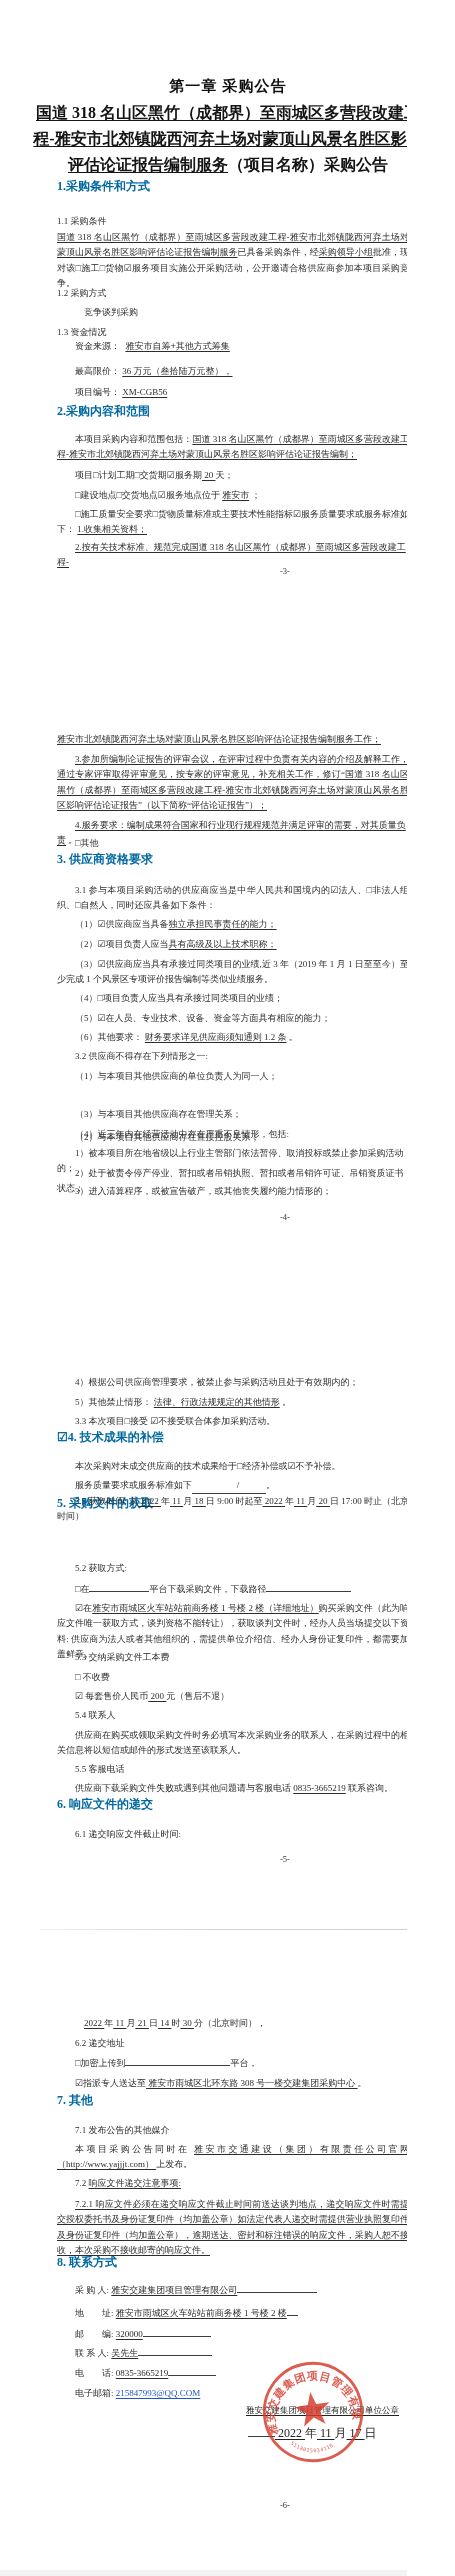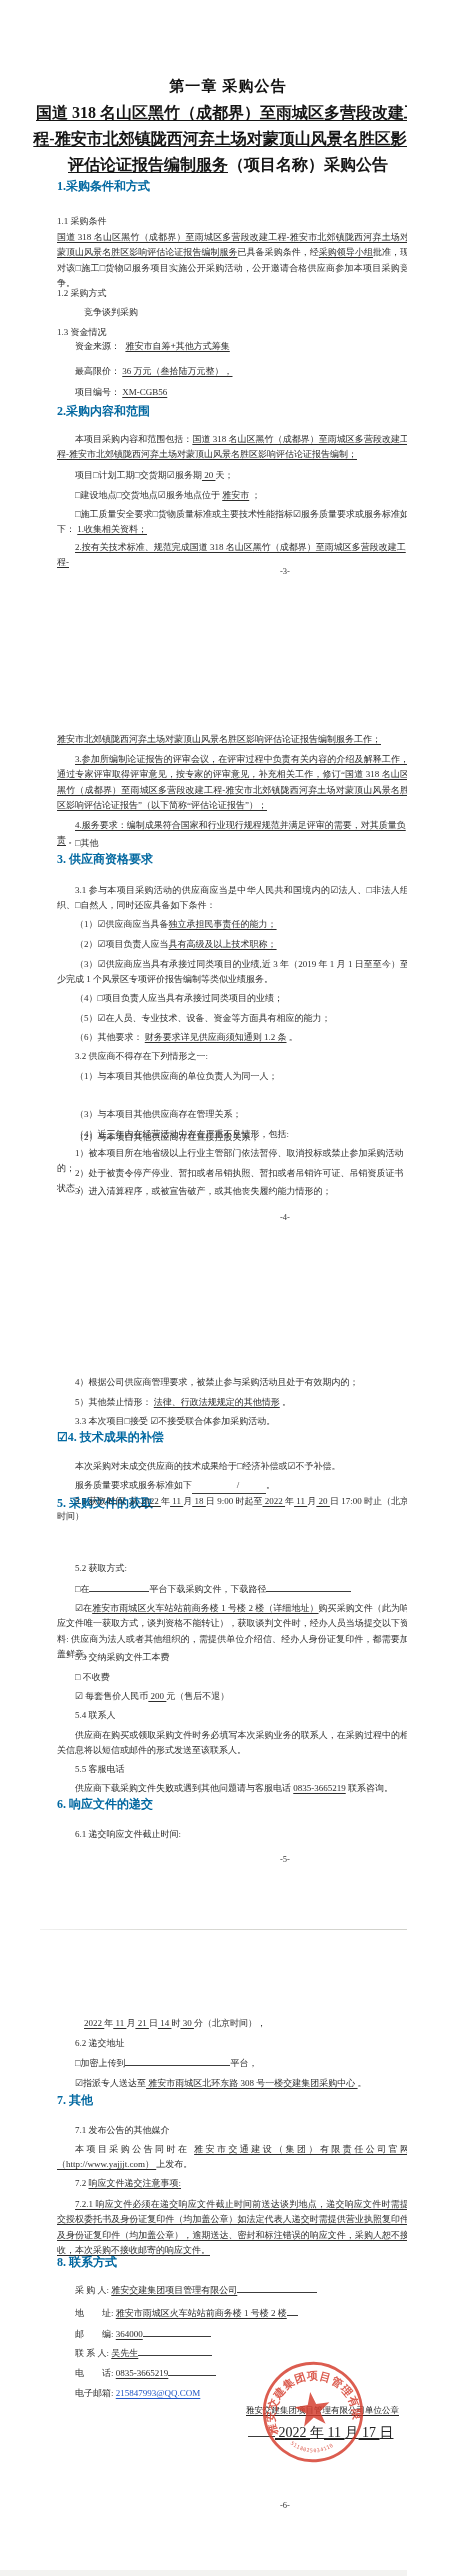--- a/index.html
+++ b/index.html
@@ -15,21 +15,21 @@
   .pageno{font-size:8.5px;text-align:center;line-height:11.4px;color:#333;}
   .u{text-decoration:underline;text-underline-offset:2.3px;text-decoration-thickness:0.6px;}
   .blank{display:inline-block;border-bottom:0.6px solid #3c3c3c;min-width:46px;text-align:center;}
   .link{color:#2057c7;text-decoration:underline;text-underline-offset:1.7px;}
   .sep{position:absolute;left:40px;top:1929px;width:416px;height:1.1px;
        background:linear-gradient(90deg,rgba(200,200,196,.25),#d9d9d4 30%,#d4d4cf 70%,#cfcfc9);}
   .bstrip{position:absolute;left:0;top:2570px;width:456px;height:5.7px;background:#f3f3f1;}
   .stamp{position:absolute;left:257px;top:2356px;width:112px;height:112px;
          transform:rotate(-8deg);opacity:.82;}
   .seal-label{font-size:8.5px;line-height:12.5px;color:#222;}
-  .seal-date{font-size:14px;line-height:12.5px;color:#222;text-decoration:underline;}
+  .seal-date{font-size:12px;line-height:12.5px;color:#222;}
 </style>
 </head>
 <body>
 
 <div class="doc">
 
   <div class="abs chapter" style="top:77px;left:0;width:456px;">第一章 采购公告</div>
   <div class="abs doctitle" style="top:100px;left:30px;width:396px;"><span class="u">国道 318 名山区黑竹（成都界）至雨城区多营段改建工程-雅安市北郊镇陇西河弃土场对蒙顶山风景名胜区影响评估论证报告编制服务</span><span>（项目名称）采购公告</span></div>
 
   <div class="abs h" style="top:178px;">1.采购条件和方式</div>
@@ -103,21 +103,21 @@
   <div class="abs body ind" style="top:2056px;"><span>□加密上传到</span><span class="blank" style="min-width: 105px;"></span><span>平台，</span></div>
   <div class="abs body ind" style="top:2076px;"><span>☑指派专人送达至</span><span class="u"> 雅安市雨城区北环东路 308 号一楼交建集团采购中心 </span><span>。</span></div>
   <div class="abs h" style="top:2092px;">7. 其他</div>
   <div class="abs body ind" style="top:2123px;">7.1 发布公告的其他媒介</div>
   <div class="abs body jst ind" style="top:2142px;"><span>本项目采购公告同时在 </span><span class="u">雅安市交通建设（集团）有限责任公司官网（http://www.yajjjt.com） </span><span>上发布。</span></div>
   <div class="abs body ind" style="top:2176px;"><span>7.2 </span><span class="u">响应文件递交注意事项: </span></div>
   <div class="abs body jst ind" style="top:2197px;"><span class="u">7.2.1 响应文件必须在递交响应文件截止时间前送达谈判地点，递交响应文件时需提交授权委托书及身份证复印件（均加盖公章）如法定代表人递交时需提供营业执照复印件及身份证复印件（均加盖公章），逾期送达、密封和标注错误的响应文件，采购人恕不接收，本次采购不接收邮寄的响应文件。</span></div>
   <div class="abs h" style="top:2254px;">8. 联系方式</div>
   <div class="abs body ind" style="top:2283px;"><span>采 购 人: </span><span class="u">雅安交建集团项目管理有限公司</span><span class="blank" style="min-width: 80px;"></span></div>
   <div class="abs body ind" style="top:2306px;"><span>地　　址: </span><span class="u">雅安市雨城区火车站站前商务楼 1 号楼 2 楼</span><span class="blank" style="min-width: 11.4px;"></span></div>
-  <div class="abs body ind" style="top:2327px;"><span>邮　　编: </span><span class="u">364000</span><span class="blank" style="min-width: 68px;"></span></div>
+  <div class="abs body ind" style="top:2327px;"><span>邮　　编: </span><span class="u">320000</span><span class="blank" style="min-width: 68px;"></span></div>
   <div class="abs body ind" style="top:2346px;"><span>联 系 人: </span><span class="u">吴先生</span><span class="blank" style="min-width: 74px;"></span></div>
   <div class="abs body ind" style="top:2366px;"><span>电　　话: </span><span class="u">0835-3665219</span><span class="blank" style="min-width: 48px;"></span></div>
   <div class="abs body ind" style="top:2386px;"><span>电子邮箱: </span><span class="u link">215847993@QQ.COM</span></div>
 
   <div class="abs seal-label" style="top:2404px;left:246px;width:171px;"><span class="u">雅安交建集团项目管理有限公司单位公章</span></div>
   <div class="abs seal-date" style="top:2427px;left:248px;width:159px;"><span class="blank" style="min-width: 27px;"></span><span class="u"> 2022 </span><span>年</span><span class="u"> 11 </span><span>月</span><span class="u"> 17 </span><span>日</span></div>
 
   <svg class="stamp" viewBox="0 0 200 200">
     <defs>
       <path id="arcT" d="M 33,132 A 70,70 0 1 1 167,132" fill="none"></path>

